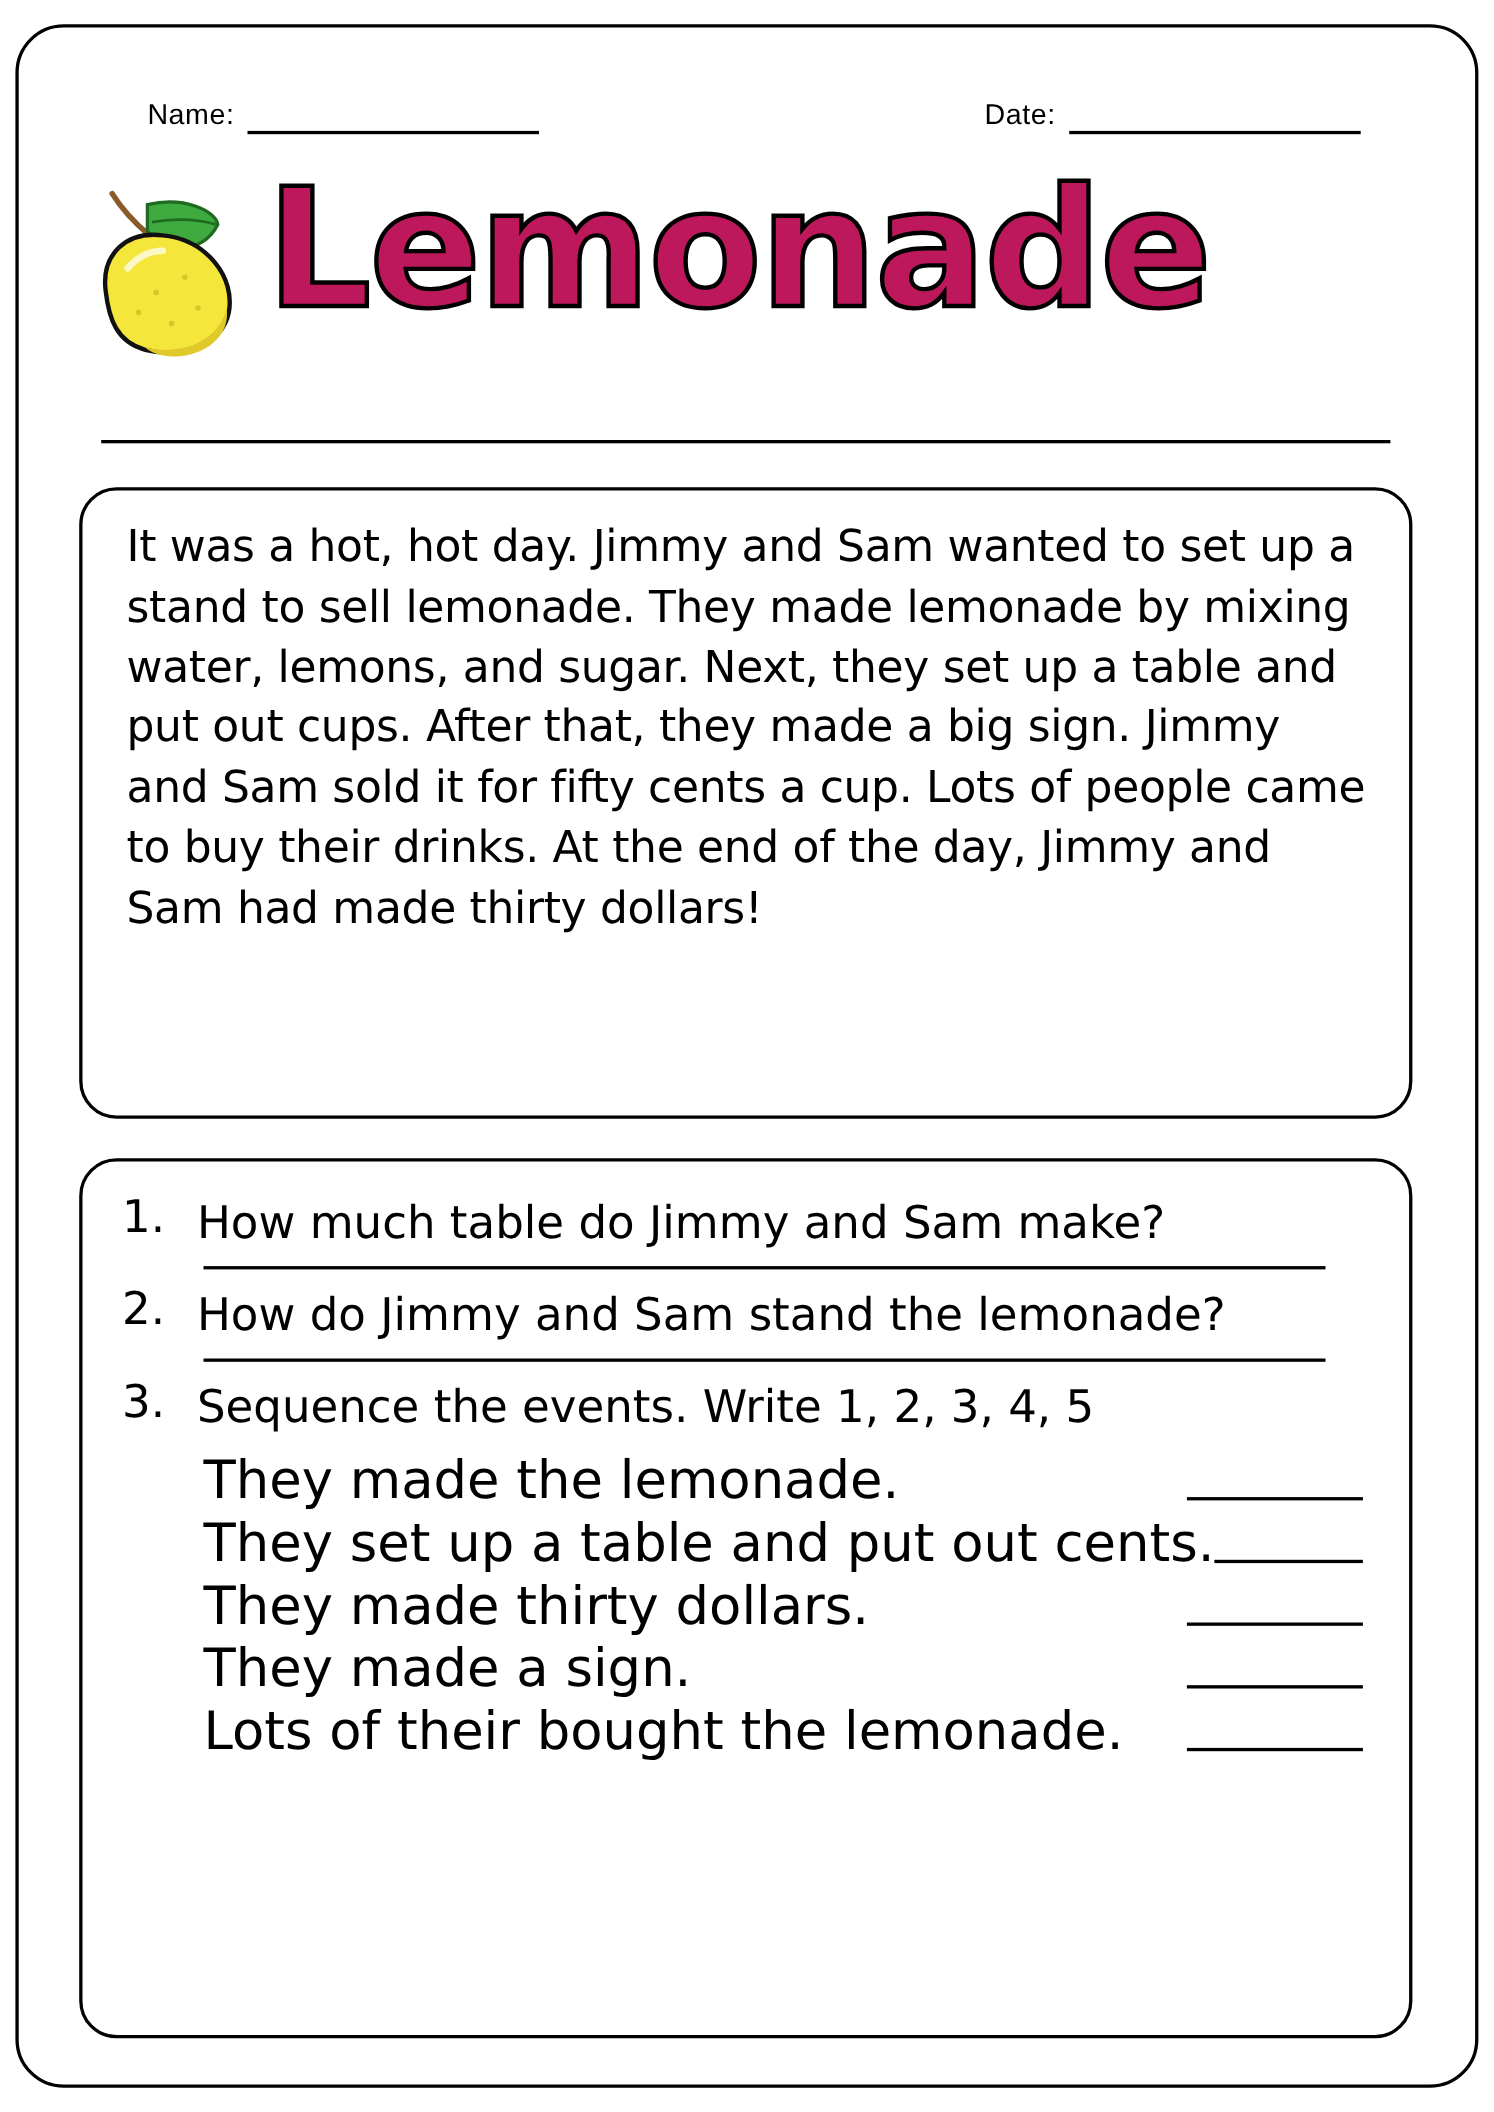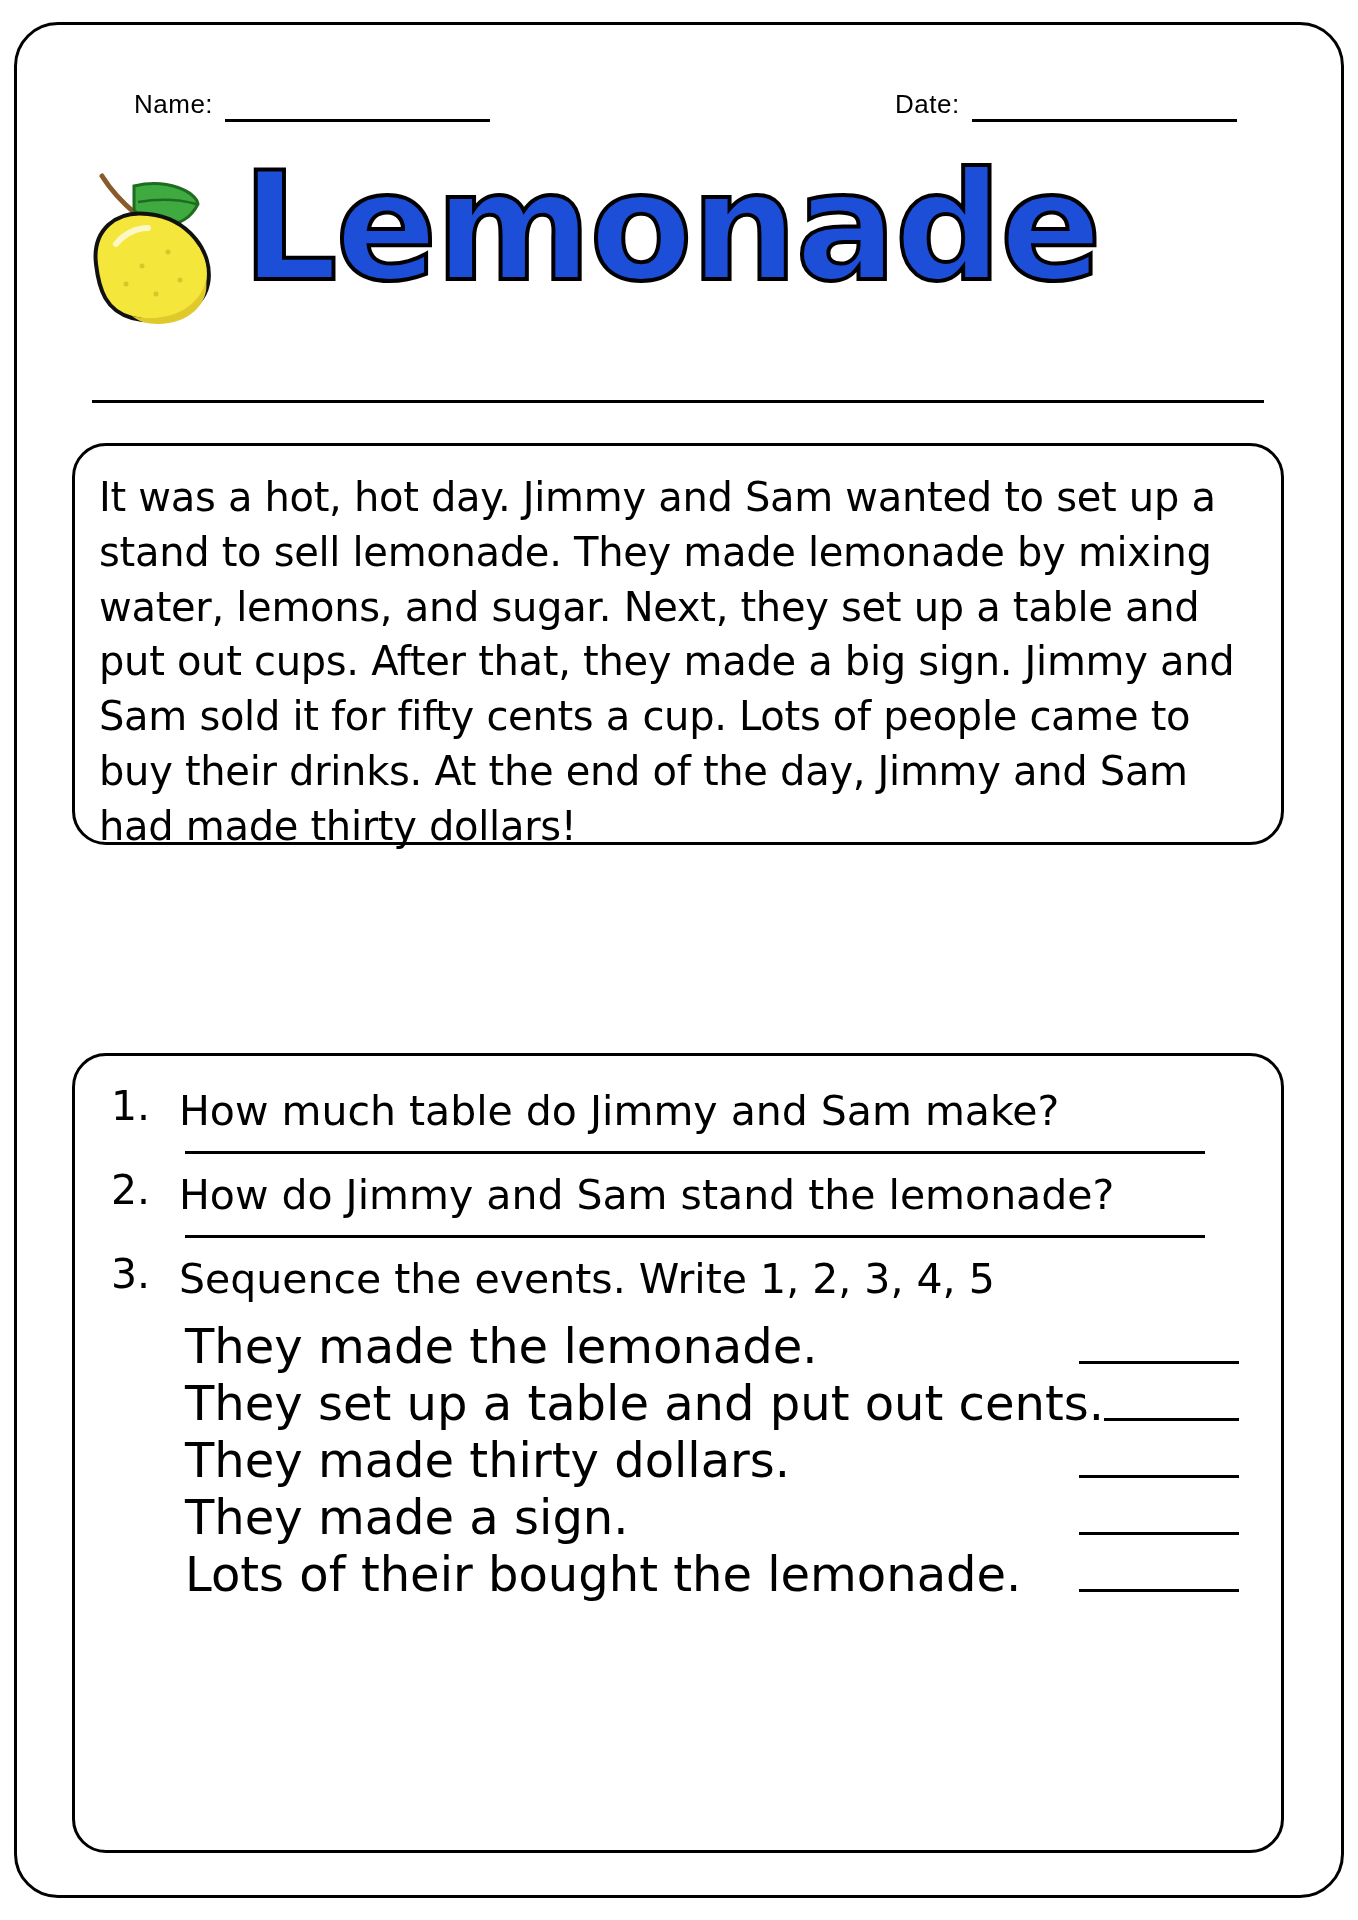--- a/index.html
+++ b/index.html
@@ -81,45 +81,45 @@
     height: 180px;
   }
   .title-text {
     position: absolute;
     left: 170px;
     top: -4px;
     font-family: "DejaVu Sans", sans-serif;
     font-weight: bold;
     font-size: 150px;
     letter-spacing: -2px;
-    color: #1d4ed8;
+    color: #be185d;
     -webkit-text-stroke: 4px #000000;
     line-height: 1.25;
     white-space: nowrap;
   }
 
   .title-rule {
     position: absolute;
     left: 92px;
     top: 400px;
     width: 1172px;
     border-bottom: 3px solid #000;
   }
 
   
   .passage-box {
     position: absolute;
     left: 72px;
     top: 443px;
     width: 1212px;
-    height: 402px;
+    height: 574px;
     border: 3px solid #000;
     border-radius: 34px;
     box-sizing: border-box;
-    padding: 24px 34px 10px 24px;
+    padding: 24px 34px 10px 40px;
   }
   .passage-text {
     font-family: "DejaVu Sans", sans-serif;
     font-size: 40px;
     line-height: 1.37;
     letter-spacing: -0.3px;
   }
 
   
   .questions-box {

